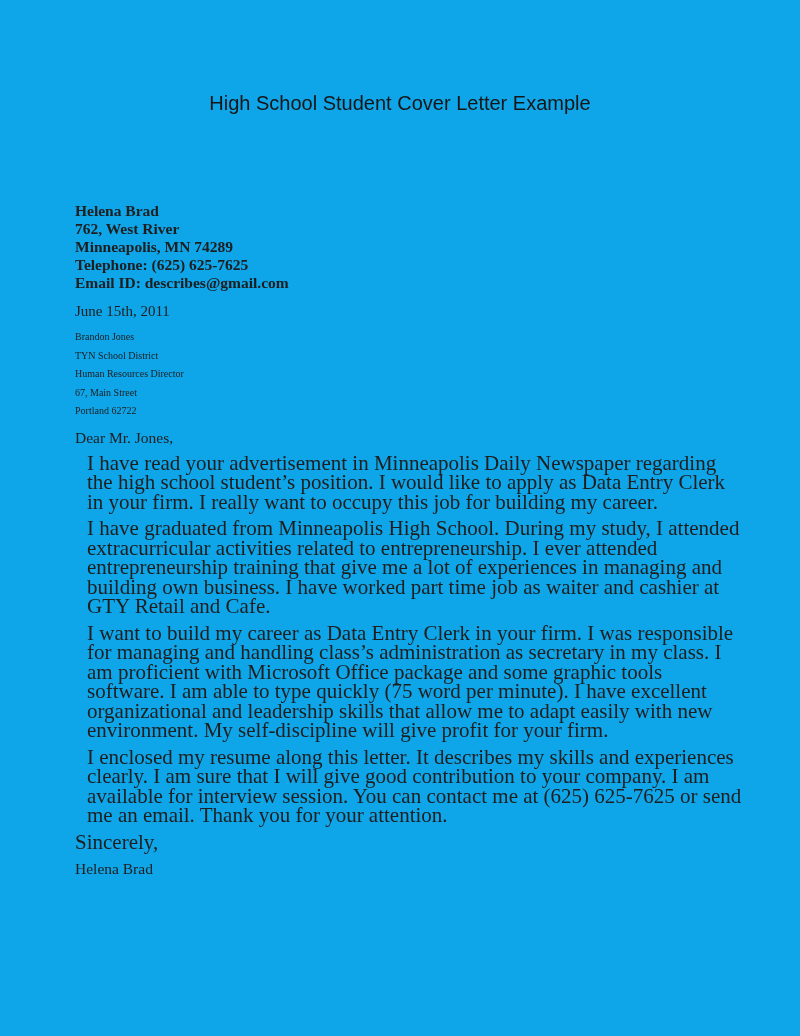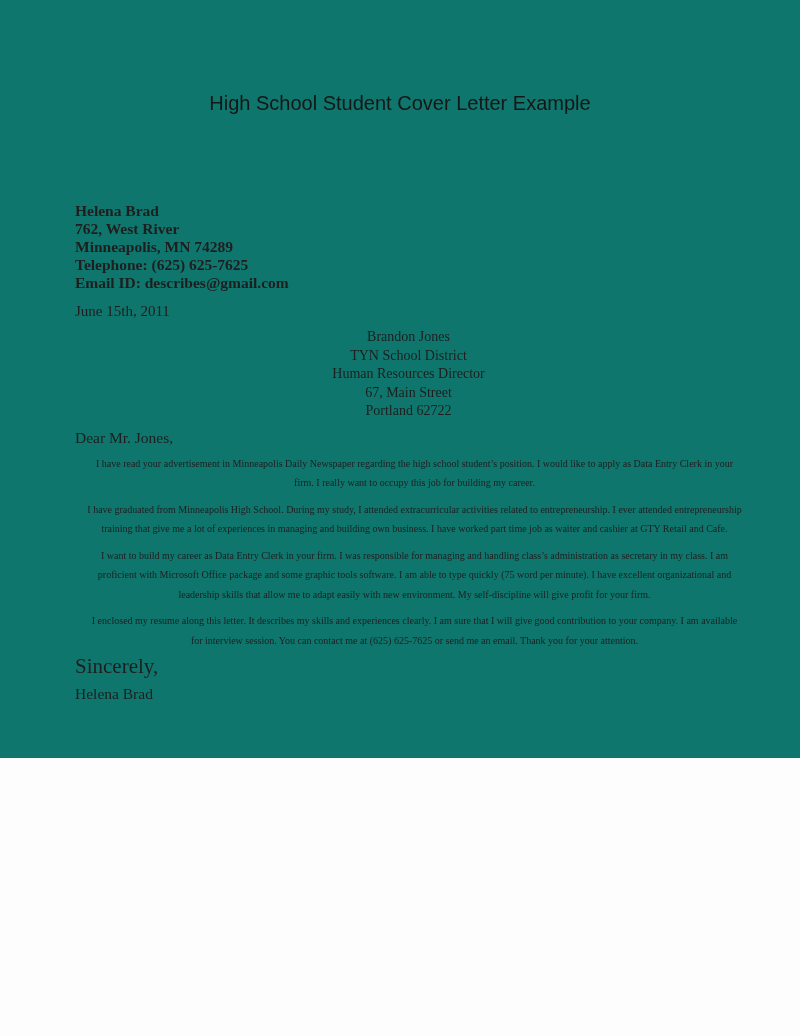--- a/index.html
+++ b/index.html
@@ -9,23 +9,23 @@
   body {
     width: 800px;
     height: 1036px;
     background: #fdfdfd;
     color: #1e1e1e;
     font-family: "Liberation Serif", serif;
     overflow: hidden;
   }
   .page {
     width: 800px;
-    height: 758px;
+    height: 1036px;
     box-sizing: border-box;
-    background: #0f766e;
+    background: #0ea5e9;
   }
   .doc-title {
     margin: 0;
     padding-top: 91px;
     text-align: center;
     font-family: "Liberation Sans", sans-serif;
     font-weight: 400;
     font-size: 20px;
     line-height: 24px;
     color: #161616;
@@ -40,34 +40,33 @@
     font-size: 15.5px;
     line-height: 18px;
   }
   .date-line {
     margin-top: 10px;
     font-size: 15px;
     line-height: 19px;
   }
   .recipient-block {
     margin-top: 7px;
-    font-size: 14px;
+    font-size: 10px;
     line-height: 18.5px;
-    text-align: center;
   }
   .salutation {
     margin-top: 7px;
     font-size: 15.5px;
     line-height: 19px;
   }
   p.body-para {
     margin: 7px 0 0 12px;
-    font-size: 10px;
+    font-size: 21px;
     line-height: 19.5px;
-    text-align: center;
+    text-align: left;
   }
   .closing {
     margin-top: 7px;
     font-size: 21px;
     line-height: 19.5px;
   }
   .signature {
     margin-top: 7px;
     font-size: 15.5px;
     line-height: 19.5px;

